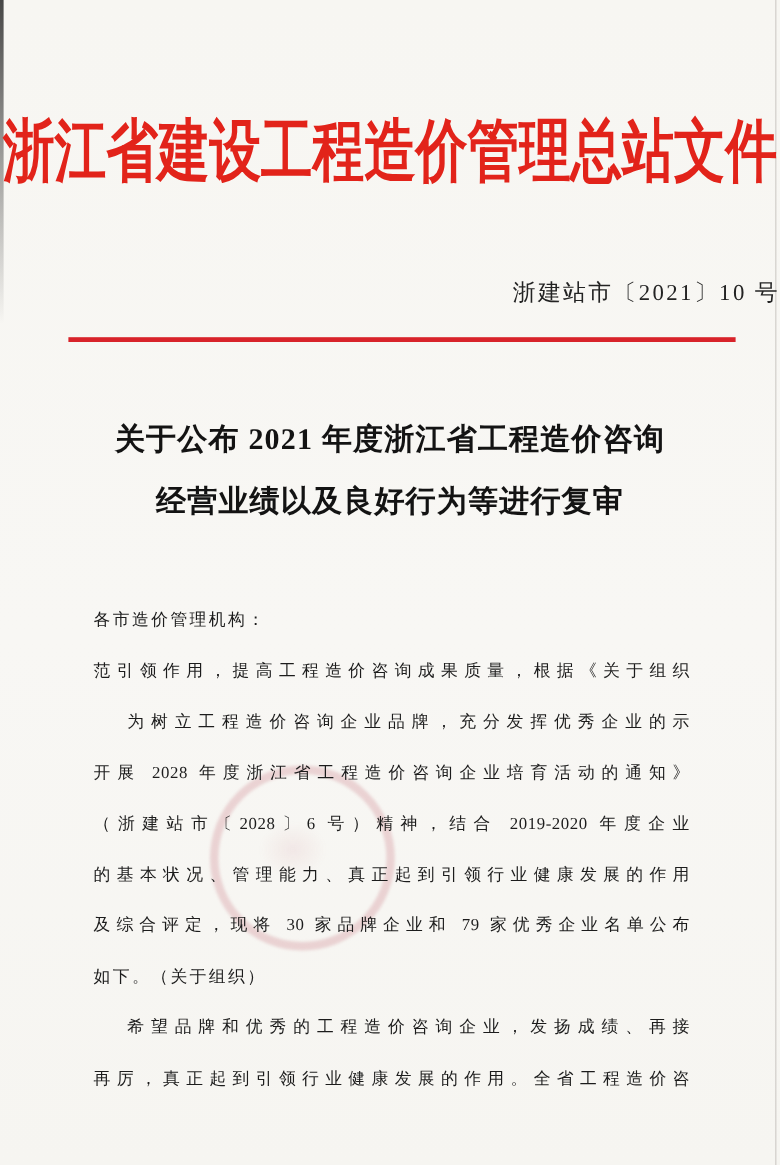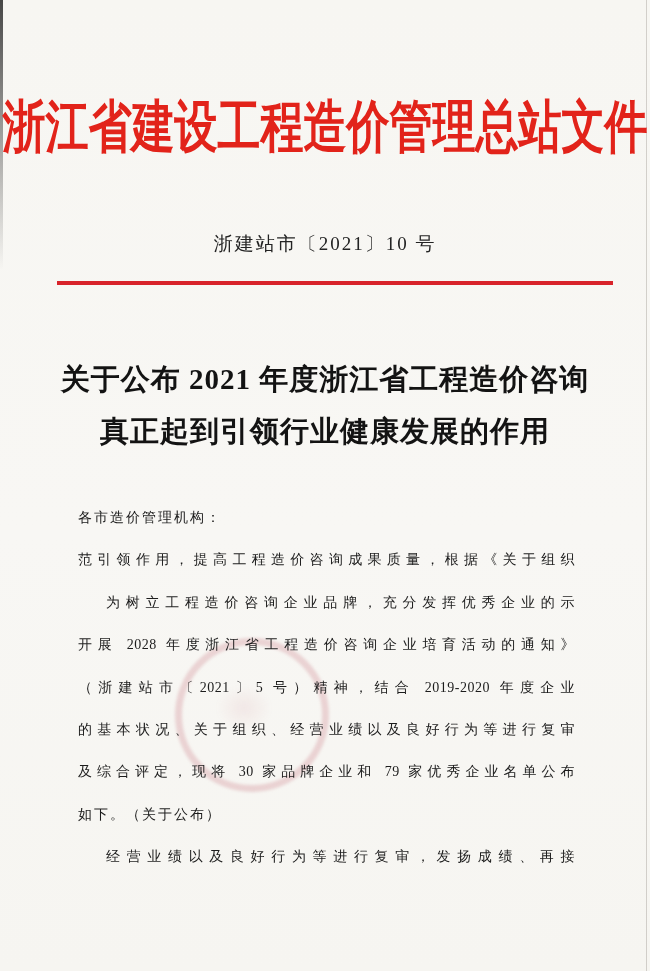--- a/index.html
+++ b/index.html
@@ -31,31 +31,31 @@
     position:absolute;top:88px;left:0;width:100%;
     text-align:center;
     font-size:43px;line-height:60px;font-weight:bold;
     color:var(--header-red);
     transform:scaleY(1.32);transform-origin:top center;
     letter-spacing:0;
     white-space:nowrap;
   }
   .doc-number{
     position:absolute;top:231px;left:0;width:100%;
-    text-align:center;
+    text-align:right;
     font-size:19px;letter-spacing:2px;color:#232323;
   }
   .red-line{
     position:absolute;top:281px;left:57px;width:556px;height:4px;
     background:var(--divider-red);
   }
   .doc-title{
-    position:absolute;top:353px;left:40px;right:40px;
+    position:absolute;top:341px;left:40px;right:40px;
     text-align:center;
-    font-size:29px;font-weight:bold;line-height:52px;
+    font-size:25px;font-weight:bold;line-height:52px;
     color:#131313;letter-spacing:1px;
   }
   .body-text{
     position:absolute;top:497px;left:78px;width:497px;
     font-size:14px;color:var(--ink);
   }
   .bline{
     height:42.4px;line-height:42.4px;
     text-align:justify;text-align-last:justify;
     white-space:nowrap;
@@ -84,30 +84,31 @@
   <div class="edge-right"></div>
 
   <div class="red-header">浙江省建设工程造价管理总站文件</div>
 
   <div class="doc-number">浙建站市〔2021〕10 号</div>
 
   <div class="red-line"></div>
 
   <div class="doc-title">
     <div>关于公布 2021 年度浙江省工程造价咨询</div>
-    <div>真正起到引领行业健康发展的作用</div>
+    <div>经营业绩以及良好行为等进行复审</div>
   </div>
 
   <div class="seal-mark"></div>
 
   <div class="body-text">
     <div class="bline loose">各市造价管理机构：</div>
     <div class="bline">范引领作用，提高工程造价咨询成果质量，根据《关于组织</div>
     <div class="bline indent">为树立工程造价咨询企业品牌，充分发挥优秀企业的示</div>
     <div class="bline">开展 2028 年度浙江省工程造价咨询企业培育活动的通知》</div>
-    <div class="bline">（浙建站市〔2021〕5 号）精神，结合 2019-2020 年度企业</div>
-    <div class="bline">的基本状况、关于组织、经营业绩以及良好行为等进行复审</div>
+    <div class="bline">（浙建站市〔2028〕6 号）精神，结合 2019-2020 年度企业</div>
+    <div class="bline">的基本状况、管理能力、真正起到引领行业健康发展的作用</div>
     <div class="bline">及综合评定，现将 30 家品牌企业和 79 家优秀企业名单公布</div>
-    <div class="bline loose">如下。（关于公布）</div>
-    <div class="bline indent">经营业绩以及良好行为等进行复审，发扬成绩、再接</div>
+    <div class="bline loose">如下。（关于组织）</div>
+    <div class="bline indent">希望品牌和优秀的工程造价咨询企业，发扬成绩、再接</div>
+    <div class="bline">再厉，真正起到引领行业健康发展的作用。全省工程造价咨</div>
   </div>
 
 </div>
 
 </body></html>

